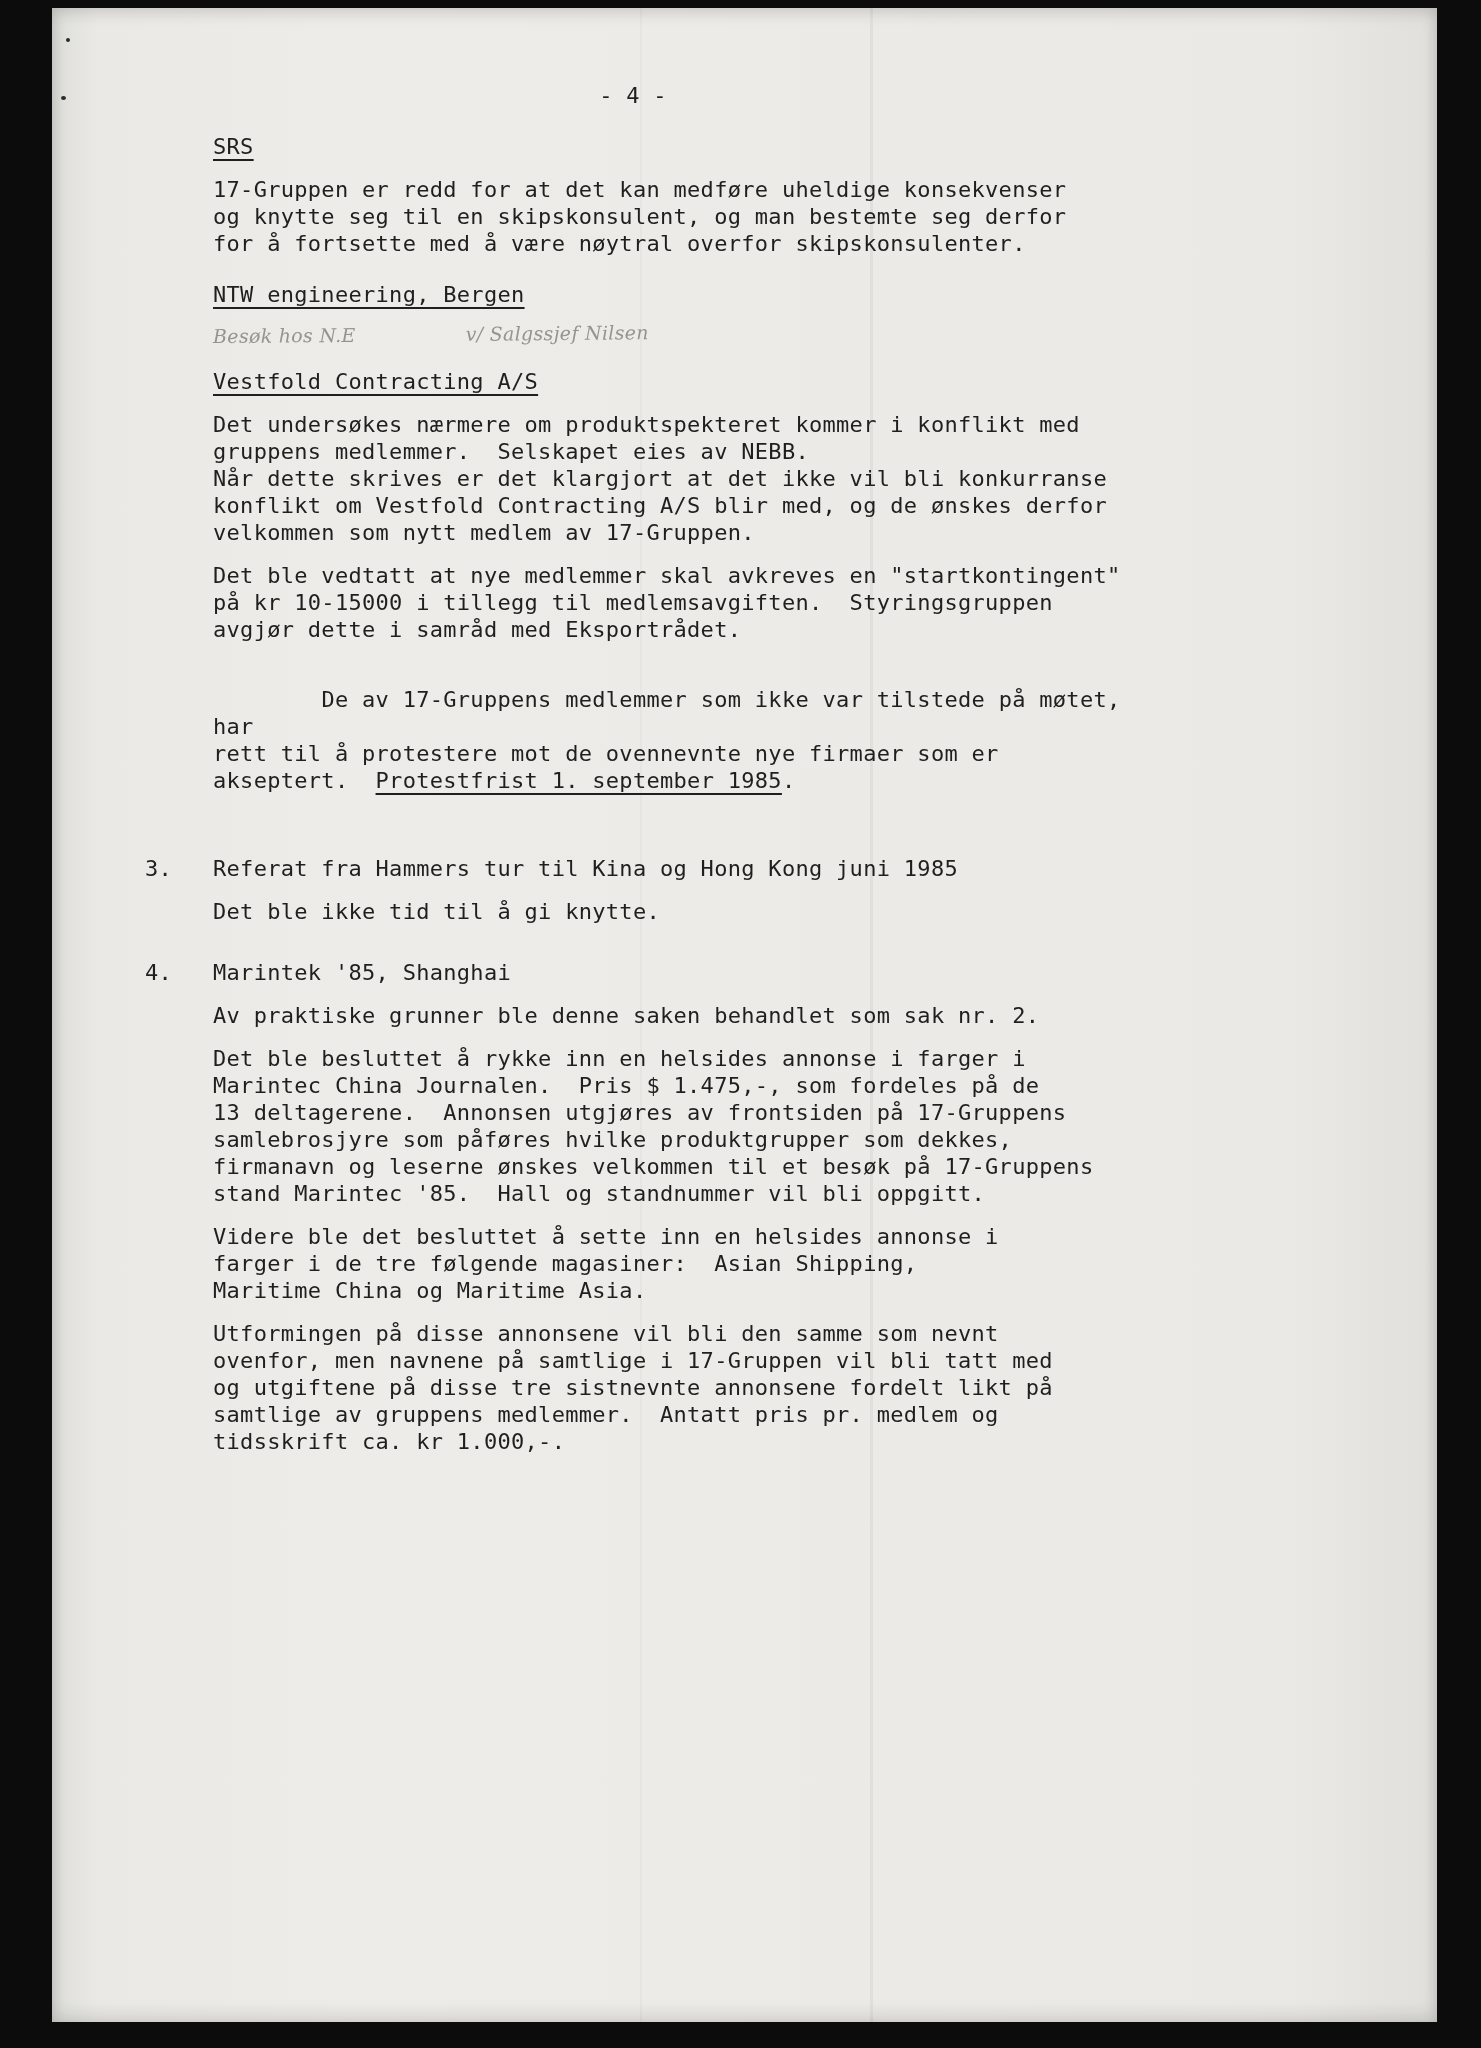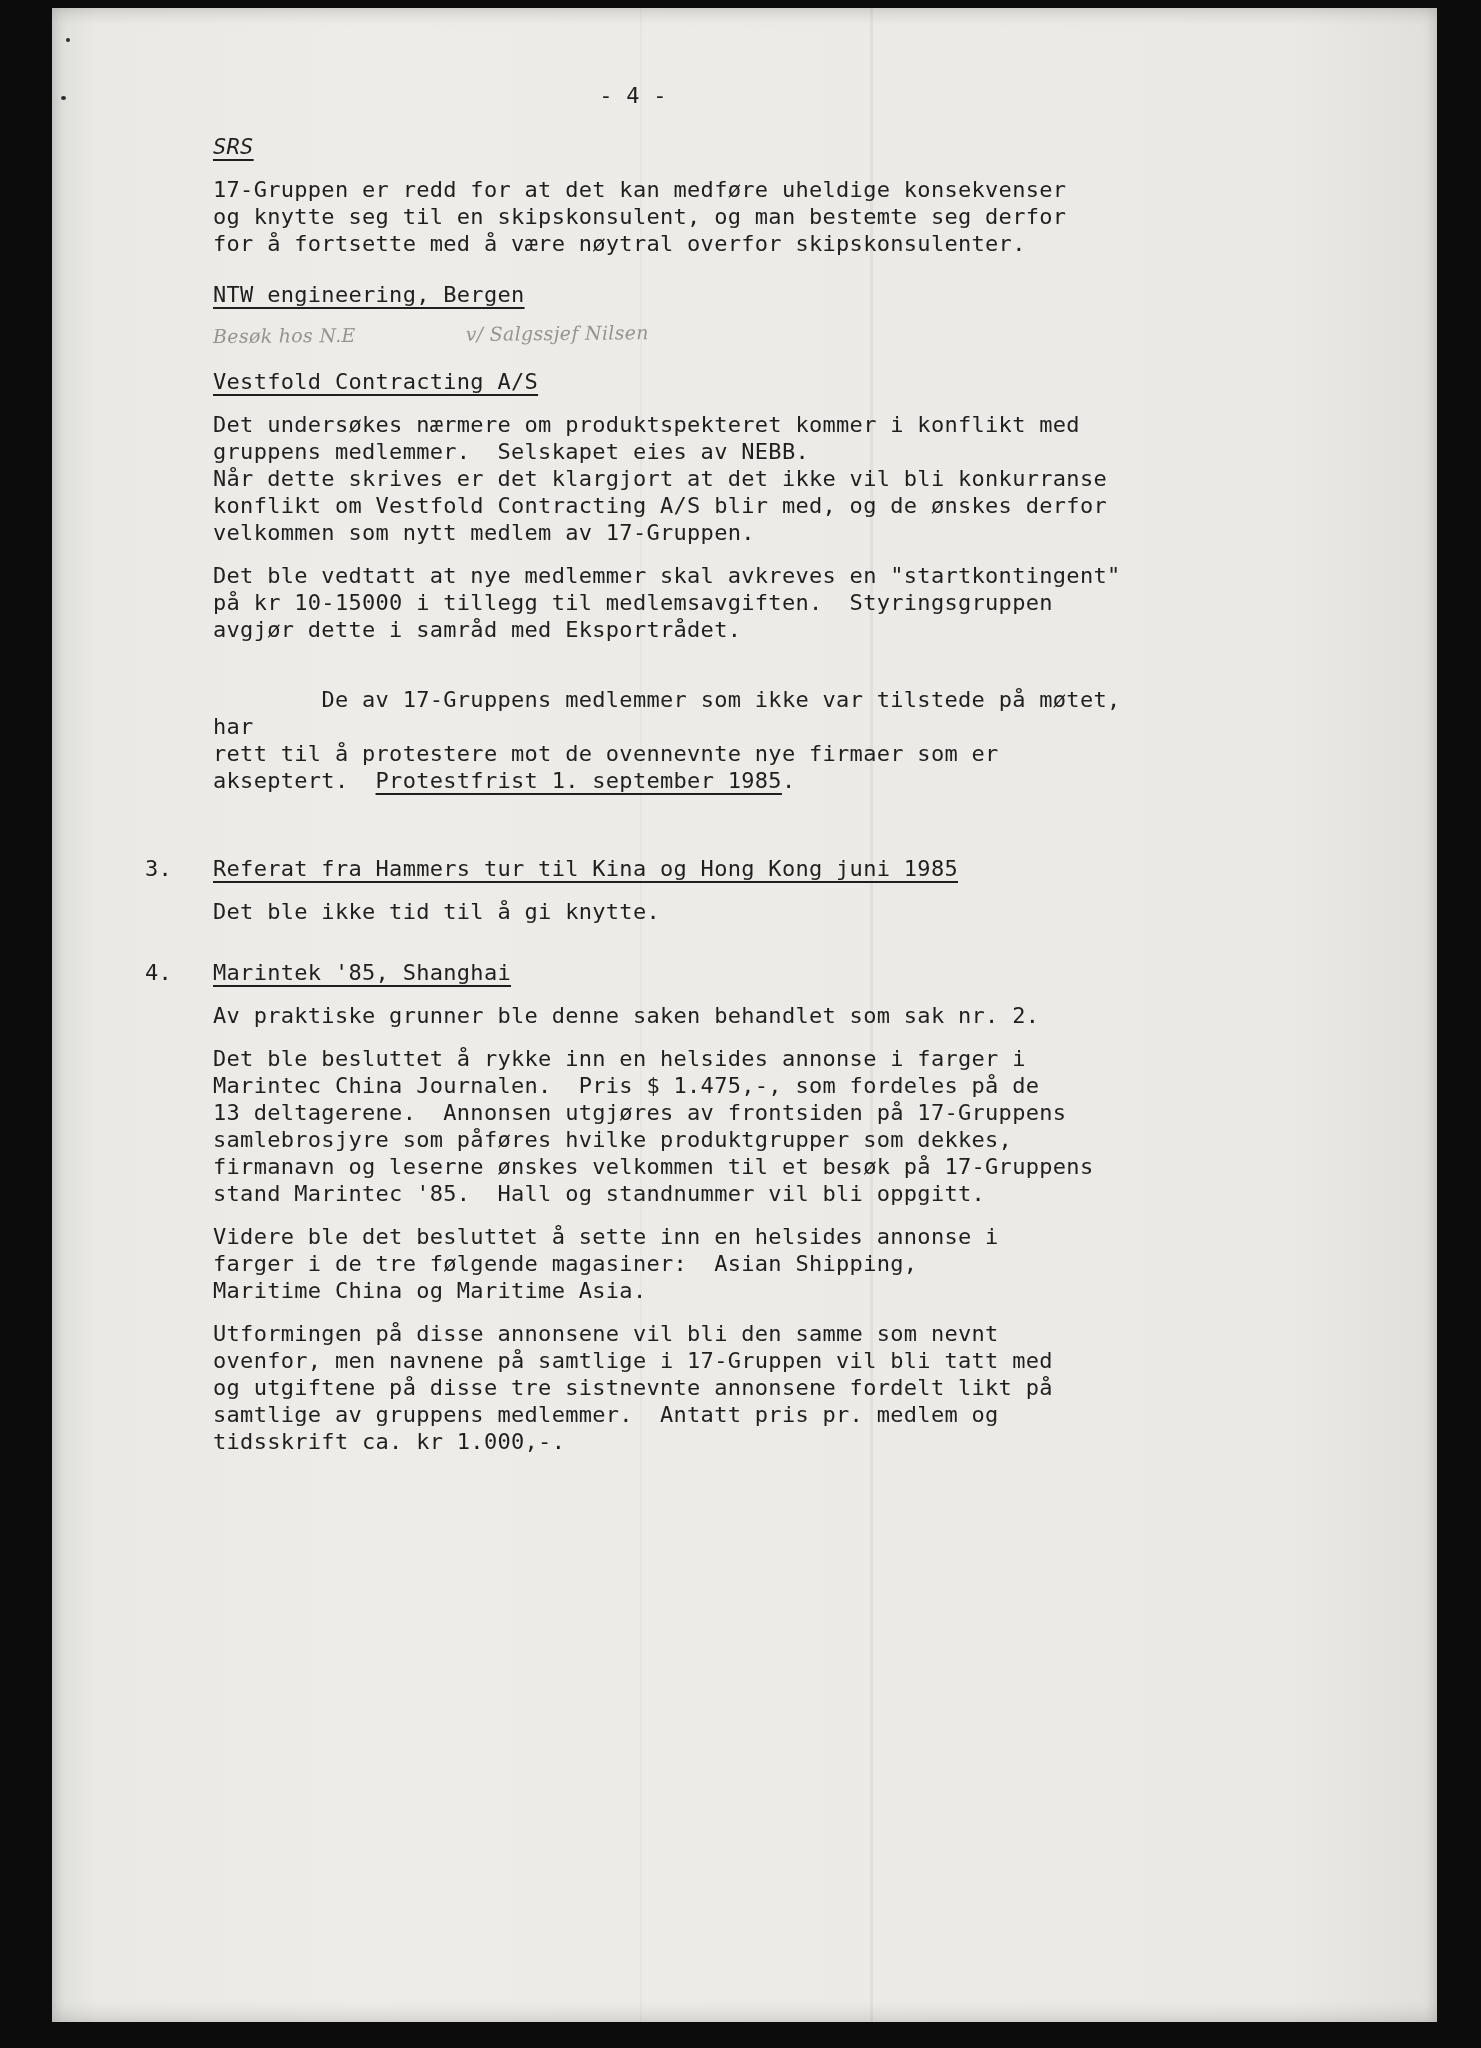--- a/index.html
+++ b/index.html
@@ -70,35 +70,33 @@
   h2.heading {
     font-size: 22px;
     font-weight: normal;
     margin: 24px 0 16px 0;
     text-decoration: underline;
     text-underline-offset: 5px;
     text-decoration-thickness: 1.5px;
   }
   h2.first {
     margin-top: 24px;
-    font-style: italic;
   }
   h2.numbered-heading {
     margin-top: 34px;
     position: relative;
   }
   .item-number {
     position: absolute;
     left: -68px;
     top: 0;
     display: inline-block;
     text-decoration: none;
   }
   .numbered-heading .heading-text {
-    text-decoration: underline;
     text-underline-offset: 5px;
     text-decoration-thickness: 1.5px;
   }
   h2.numbered-heading {
     text-decoration: none;
   }
   .u {
     text-decoration: underline;
     text-underline-offset: 5px;
     text-decoration-thickness: 1.5px;

